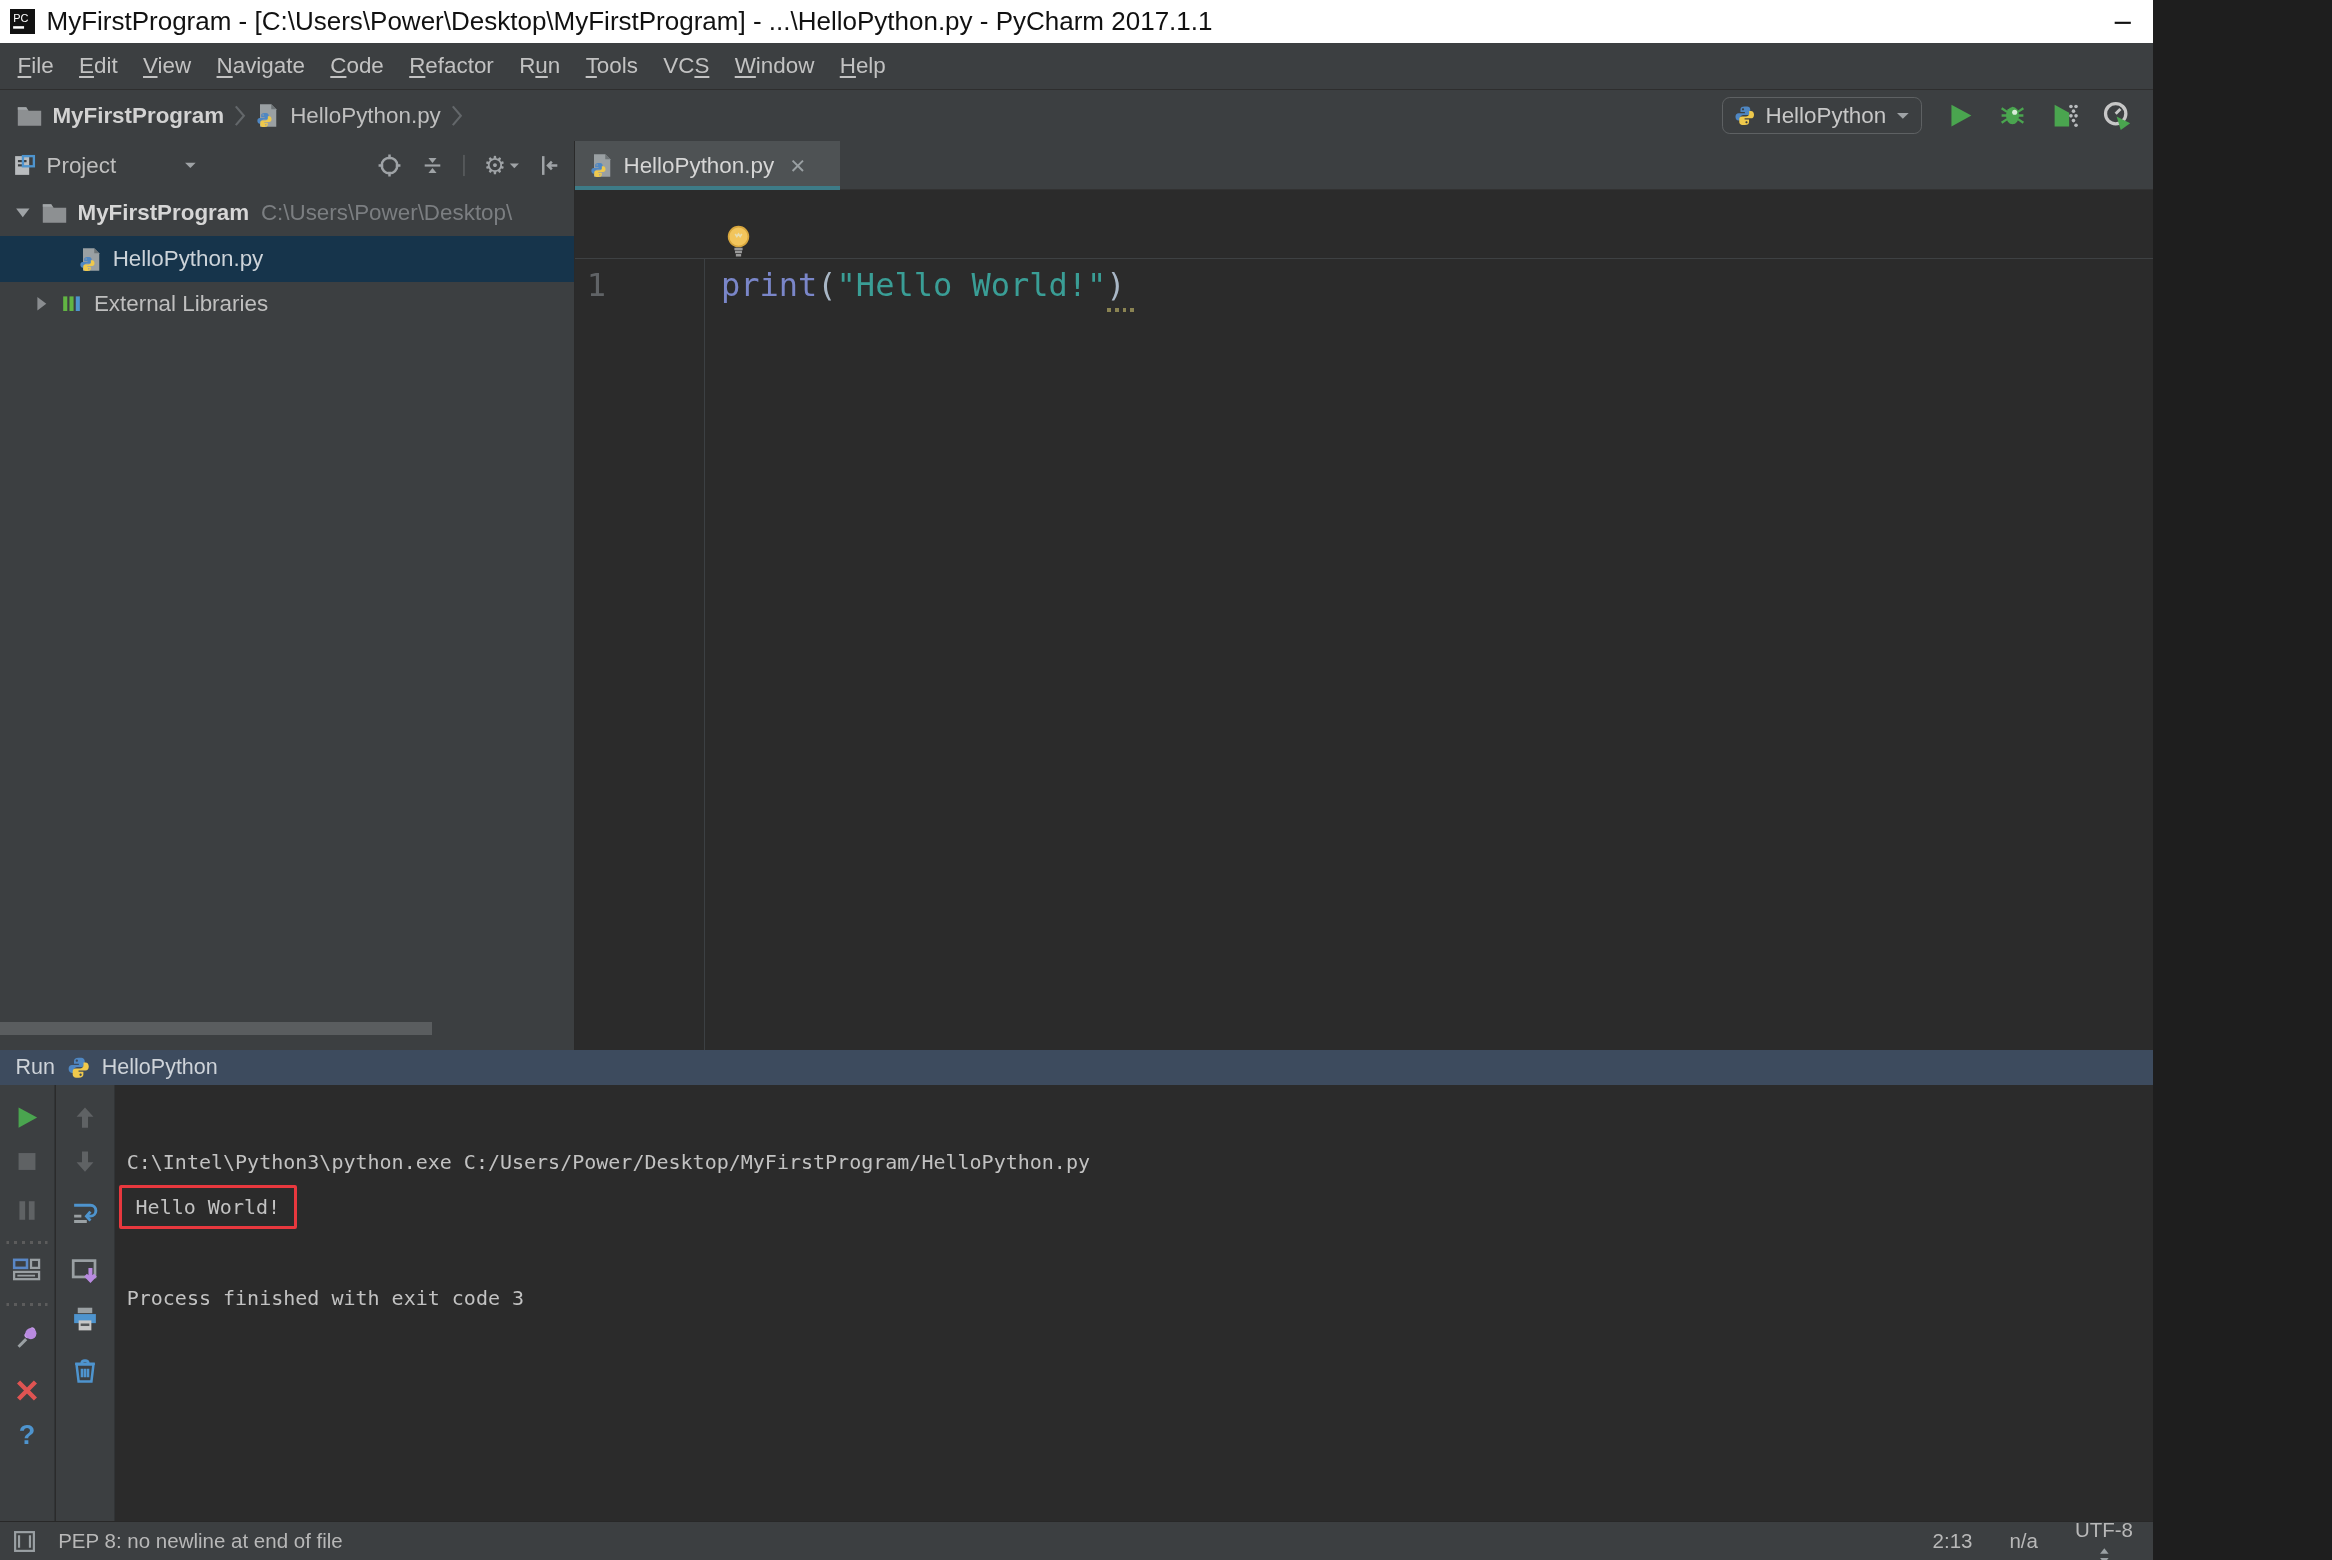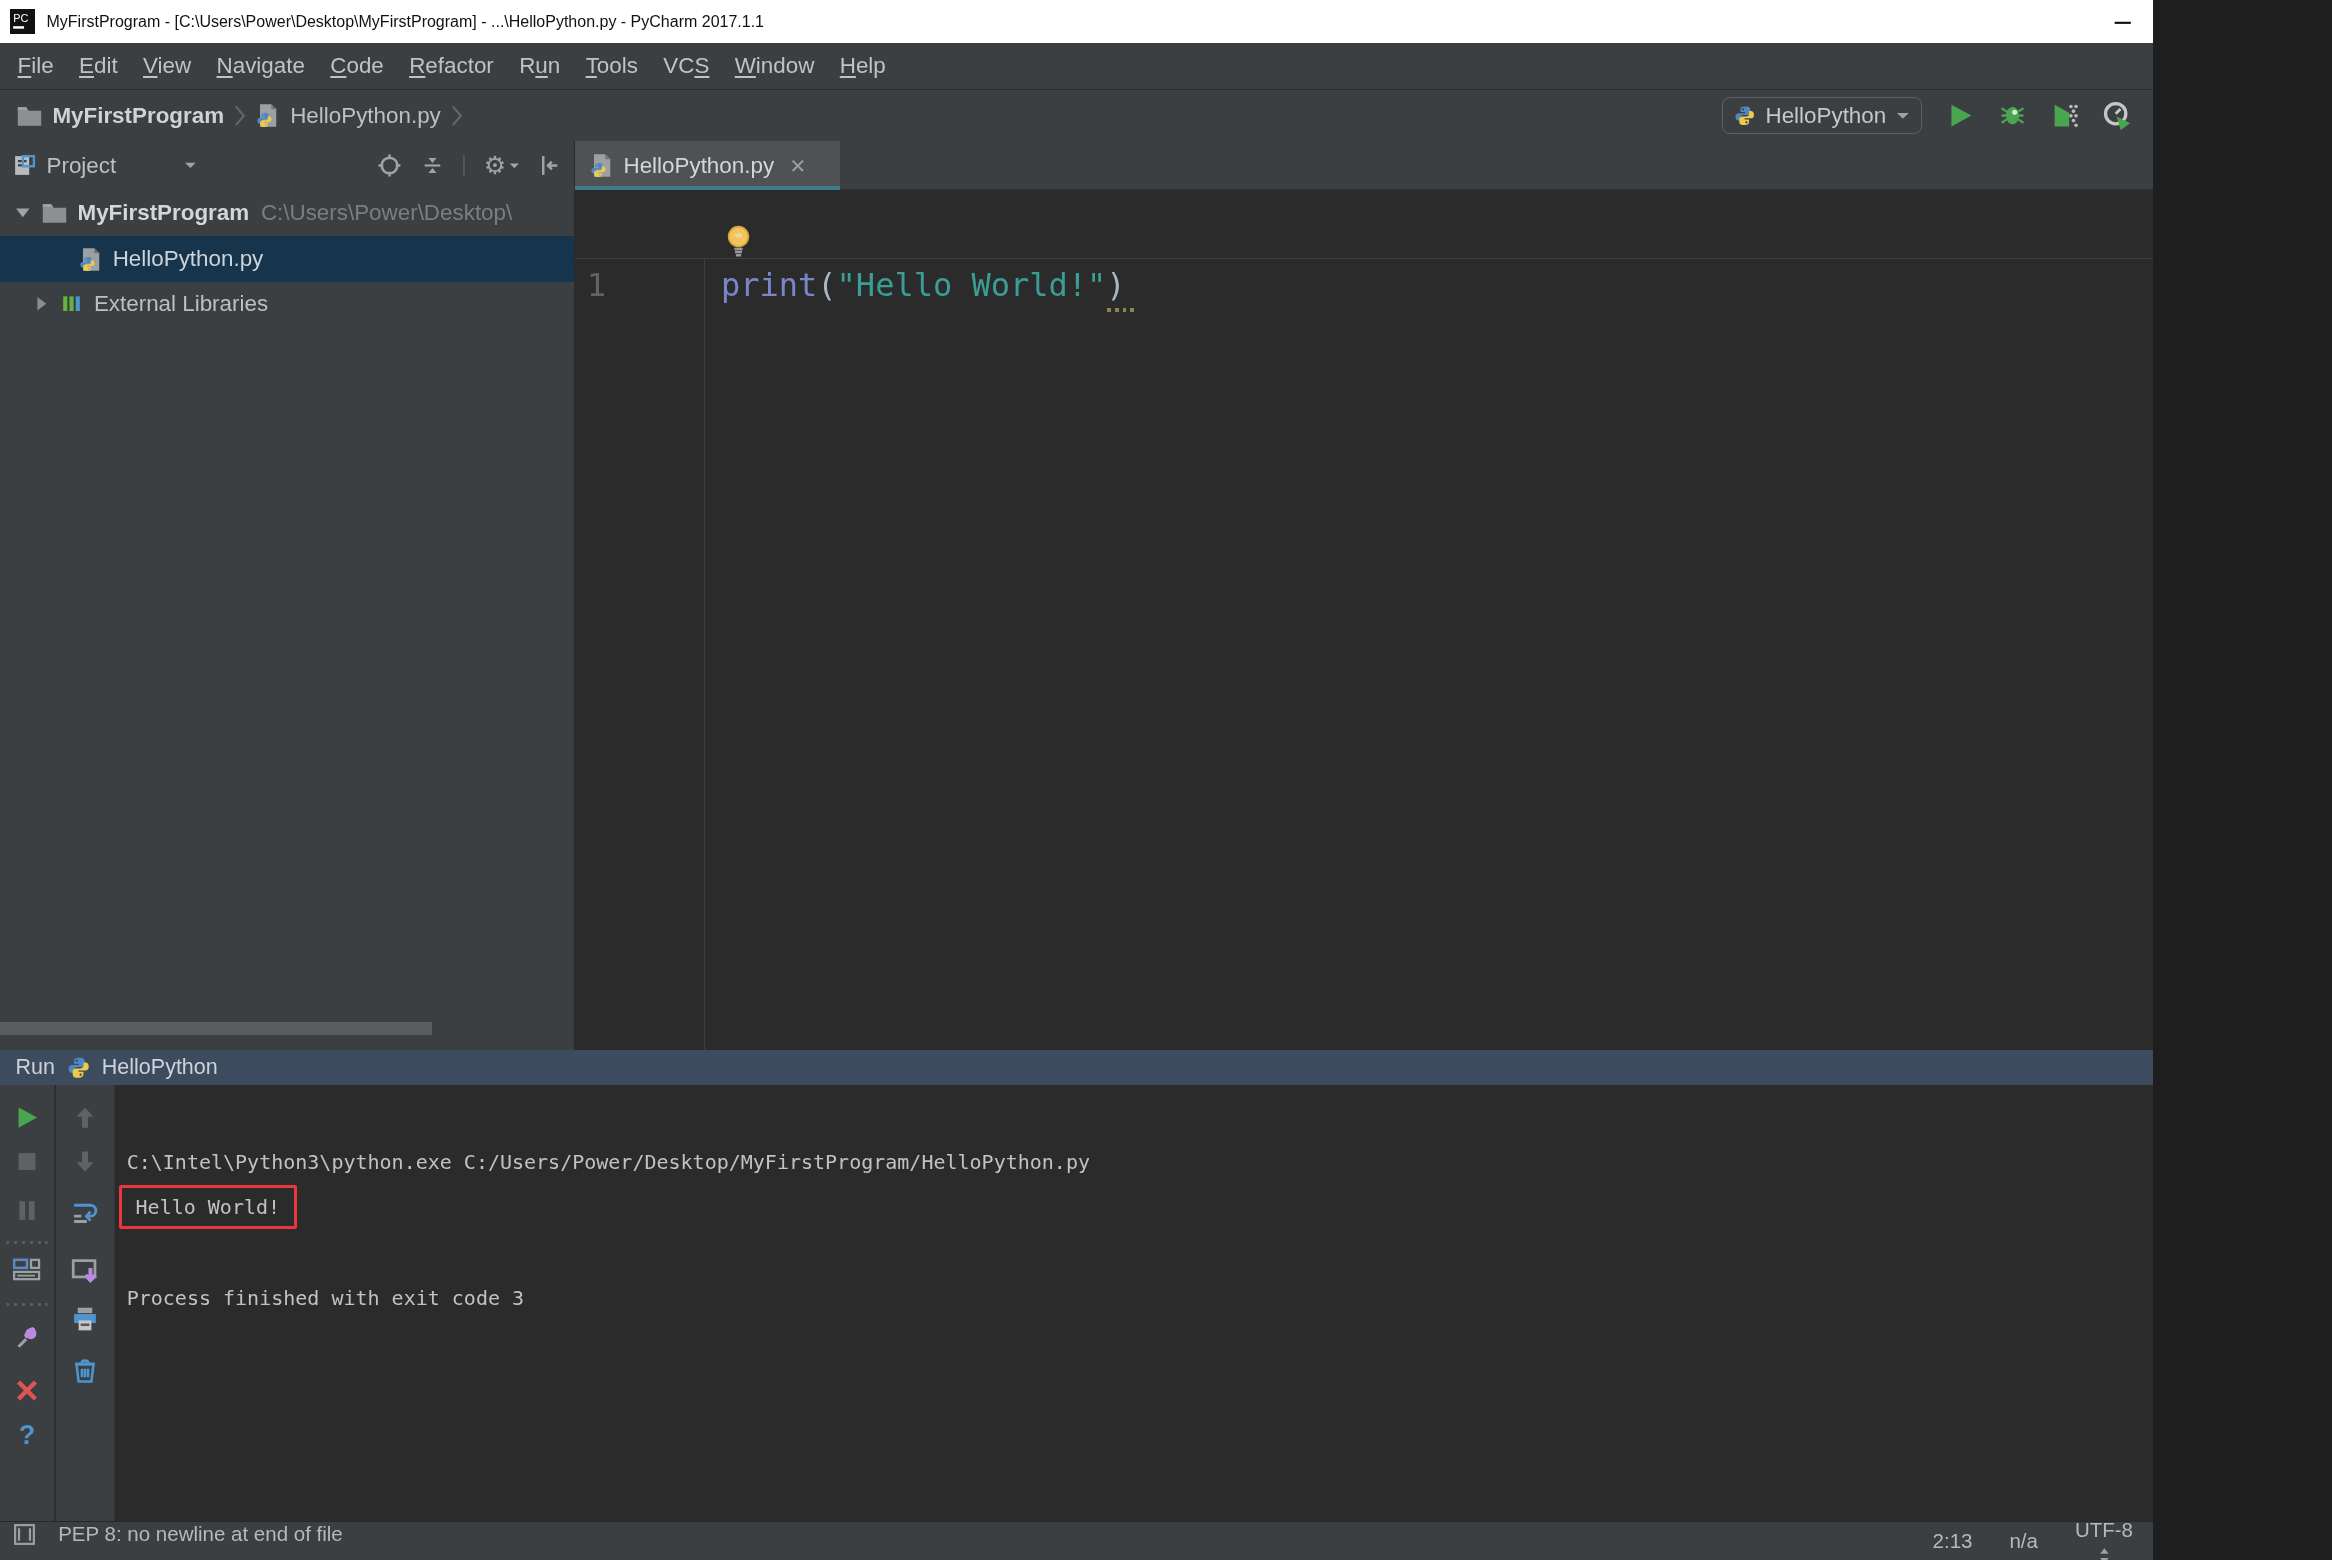--- a/index.html
+++ b/index.html
@@ -4,21 +4,21 @@
 <style>
   html,body{margin:0;padding:0;background:#1e1e1e;}
   #app{position:relative;width:2153px;height:1560px;background:#2b2b2b;overflow:hidden;
        font-family:"Liberation Sans",sans-serif;-webkit-font-smoothing:antialiased;cursor:default;}
   svg{display:block}
 
   
   .titlebar{position:absolute;left:0;top:0;width:2333px;height:43px;background:#ffffff;
             display:flex;align-items:center;}
   .app-icon{margin:0 11.7px 0 9.8px;}
-  .title-text{font-size:16px;color:#111;white-space:nowrap;}
+  .title-text{font-size:26px;color:#111;white-space:nowrap;}
   .win-controls{position:absolute;right:0;top:0;height:43px;display:flex;}
   .win-btn{width:84px;height:43px;display:flex;align-items:center;justify-content:center;}
 
   
   .menubar{position:absolute;left:0;top:43px;width:2333px;height:47px;background:#3c3f41;
            border-bottom:1px solid #2e2e2e;box-sizing:border-box;display:flex;align-items:center;padding-left:4.9px;}
   .menu-item{font-size:22.4px;color:#c2c2c2;padding:0 12.7px;}
   .menu-item u{text-decoration:underline;text-underline-offset:2.9px;}
 
   
@@ -93,21 +93,21 @@
          background-image:repeating-linear-gradient(to right,#5c5c5c 0 2.9px,transparent 2.9px 7.8px);}
   .help-q{font-size:27px;font-weight:bold;color:#4e94ce;}
   .console{position:absolute;left:115px;top:0;right:0;bottom:0;
            font-family:"DejaVu Sans Mono",monospace;font-size:20px;color:#c2c2c2;margin-top:47px;}
   .cl{position:absolute;left:11.7px;white-space:pre;}
   .hl-box{position:absolute;left:3.9px;top:53px;border:3.9px solid #e8383e;border-radius:2px;
           padding:6.8px 13.7px;display:inline-block;text-align:center;}
 
   
   .statusbar{position:absolute;left:0;top:1521px;width:2333px;height:39px;background:#3c3f41;
-             border-top:1px solid #282828;box-sizing:border-box;display:flex;
+             border-top:1px solid #282828;box-sizing:border-box;display:flex;align-items:center;
              font-size:20.5px;color:#b8b8b8;}
   .sb-toggle{margin-left:11.7px;}
   .sb-msg{margin-left:21.5px;}
   .sb-right{margin-left:auto;display:flex;align-items:center;gap:37px;margin-right:15.6px;}
   .sb-enc{display:flex;align-items:center;gap:4.9px;flex-direction:column;}
 </style>
 </head>
 <body>
 
 <div id="app">

